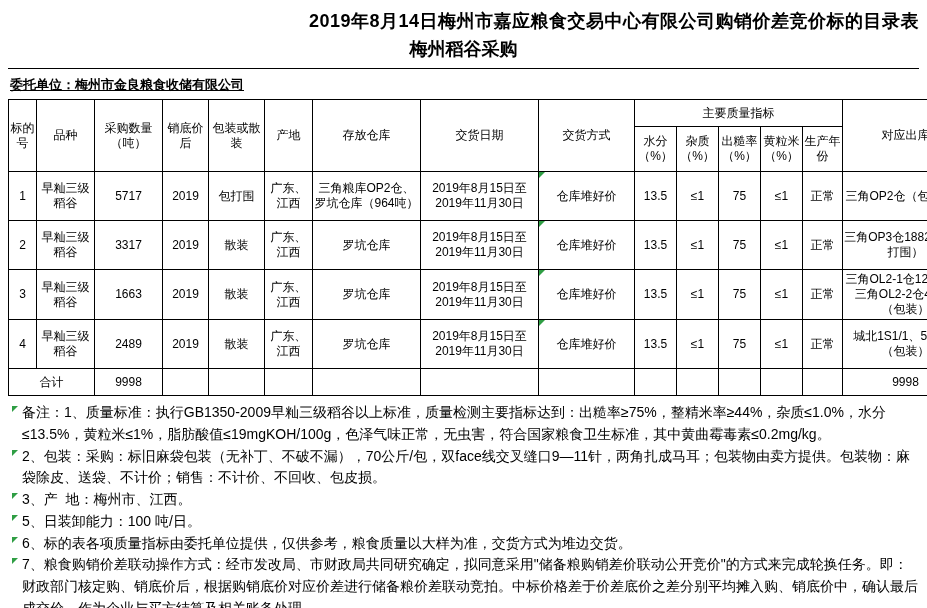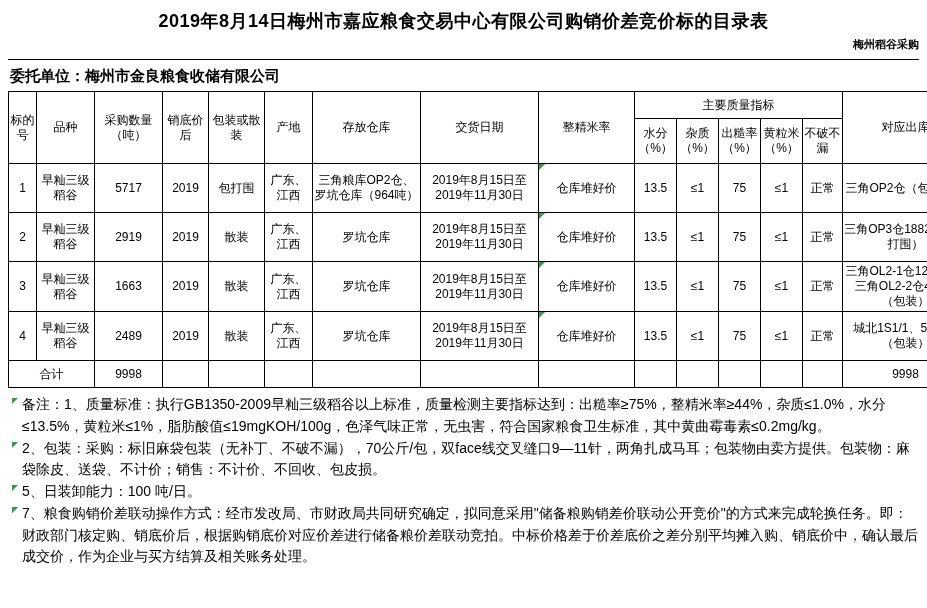--- a/index.html
+++ b/index.html
@@ -13,42 +13,43 @@
     font-family: "Liberation Sans", "DejaVu Sans", sans-serif;
     color: #000000;
     -webkit-font-smoothing: antialiased;
   }
   .page {
     width: 927px;
     box-sizing: border-box;
     padding: 6px 8px 4px 8px;
   }
   .doc-title {
-    text-align: center;
+    text-align: right;
     font-size: 18px;
     font-weight: bold;
     letter-spacing: 0.5px;
     padding: 4px 0 2px 0;
     line-height: 1.3;
   }
   .doc-subtitle {
-    text-align: right;
-    font-size: 11px;
+    text-align: center;
+    font-size: 18px;
     font-weight: bold;
     padding: 2px 0 4px 0;
   }
   .title-rule {
     border: none;
     border-top: 1px solid #000;
     margin: 3px 0 5px 0;
   }
   .consignor {
-    font-size: 15px;
+    font-size: 13px;
     font-weight: bold;
     padding: 2px 0 5px 2px;
+    text-decoration: underline;
   }
   table.main {
     border-collapse: collapse;
     width: 911px;
     table-layout: fixed;
     font-size: 12px;
   }
   table.main th, table.main td {
     border: 1px solid #000;
     text-align: center;
@@ -130,30 +131,30 @@
     <thead>
       <tr>
         <th rowspan="2" class="hdr-tall">标的号</th>
         <th rowspan="2">品种</th>
         <th rowspan="2">采购数量（吨）</th>
         <th rowspan="2">销底价后</th>
         <th rowspan="2">包装或散装</th>
         <th rowspan="2">产地</th>
         <th rowspan="2">存放仓库</th>
         <th rowspan="2">交货日期</th>
-        <th rowspan="2">整精米率</th>
+        <th rowspan="2">交货方式</th>
         <th colspan="5" style="height:22px">主要质量指标</th>
         <th rowspan="2">对应出库</th>
       </tr>
       <tr>
         <th style="height:40px">水分（%）</th>
         <th>杂质（%）</th>
         <th>出糙率（%）</th>
         <th>黄粒米（%）</th>
-        <th>不破不漏</th>
+        <th>生产年份</th>
       </tr>
     </thead>
     <tbody>
       <tr>
         <td class="row-cell">1</td>
         <td class="row-cell">早籼三级稻谷</td>
         <td class="row-cell">5717</td>
         <td class="row-cell">2019</td>
         <td class="row-cell">包打围</td>
         <td class="row-cell">广东、江西</td>
@@ -163,21 +164,21 @@
         <td class="row-cell">13.5</td>
         <td class="row-cell">≤1</td>
         <td class="row-cell">75</td>
         <td class="row-cell">≤1</td>
         <td class="row-cell">正常</td>
         <td class="row-cell">三角OP2仓（包打围）</td>
       </tr>
       <tr>
         <td class="row-cell">2</td>
         <td class="row-cell">早籼三级稻谷</td>
-        <td class="row-cell">2919</td>
+        <td class="row-cell">3317</td>
         <td class="row-cell">2019</td>
         <td class="row-cell">散装</td>
         <td class="row-cell">广东、江西</td>
         <td class="row-cell">罗坑仓库</td>
         <td class="row-cell">2019年8月15日至2019年11月30日</td>
         <td class="row-cell green-mark">仓库堆好价</td>
         <td class="row-cell">13.5</td>
         <td class="row-cell">≤1</td>
         <td class="row-cell">75</td>
         <td class="row-cell">≤1</td>
@@ -233,18 +234,19 @@
         <td></td>
         <td></td>
         <td>9998</td>
       </tr>
     </tbody>
   </table>
 
   <div class="notes notes-wrap">
     <span class="note-line"><i class="gm"></i><span>备注：1、质量标准：执行GB1350-2009早籼三级稻谷以上标准，质量检测主要指标达到：出糙率≥75%，整精米率≥44%，杂质≤1.0%，水分≤13.5%，黄粒米≤1%，脂肪酸值≤19mgKOH/100g，色泽气味正常，无虫害，符合国家粮食卫生标准，其中黄曲霉毒素≤0.2mg/kg。</span></span>
     <span class="note-line"><i class="gm"></i><span>2、包装：采购：标旧麻袋包装（无补丁、不破不漏），70公斤/包，双face线交叉缝口9—11针，两角扎成马耳；包装物由卖方提供。包装物：麻袋除皮、送袋、不计价；销售：不计价、不回收、包皮损。</span></span>
+    <span class="note-line"><i class="gm"></i><span>3、产  地：梅州市、江西。</span></span>
     <span class="note-line"><i class="gm"></i><span>5、日装卸能力：100 吨/日。</span></span>
-    <span class="note-line"><i class="gm"></i></span>
+    <span class="note-line"><i class="gm"></i><span>6、标的表各项质量指标由委托单位提供，仅供参考，粮食质量以大样为准，交货方式为堆边交货。</span></span>
     <span class="note-line"><i class="gm"></i><span>7、粮食购销价差联动操作方式：经市发改局、市财政局共同研究确定，拟同意采用"储备粮购销差价联动公开竞价"的方式来完成轮换任务。即：财政部门核定购、销底价后，根据购销底价对应价差进行储备粮价差联动竞拍。中标价格差于价差底价之差分别平均摊入购、销底价中，确认最后成交价，作为企业与买方结算及相关账务处理。</span></span>
   </div>
 
 </div>
 
 </body></html>

